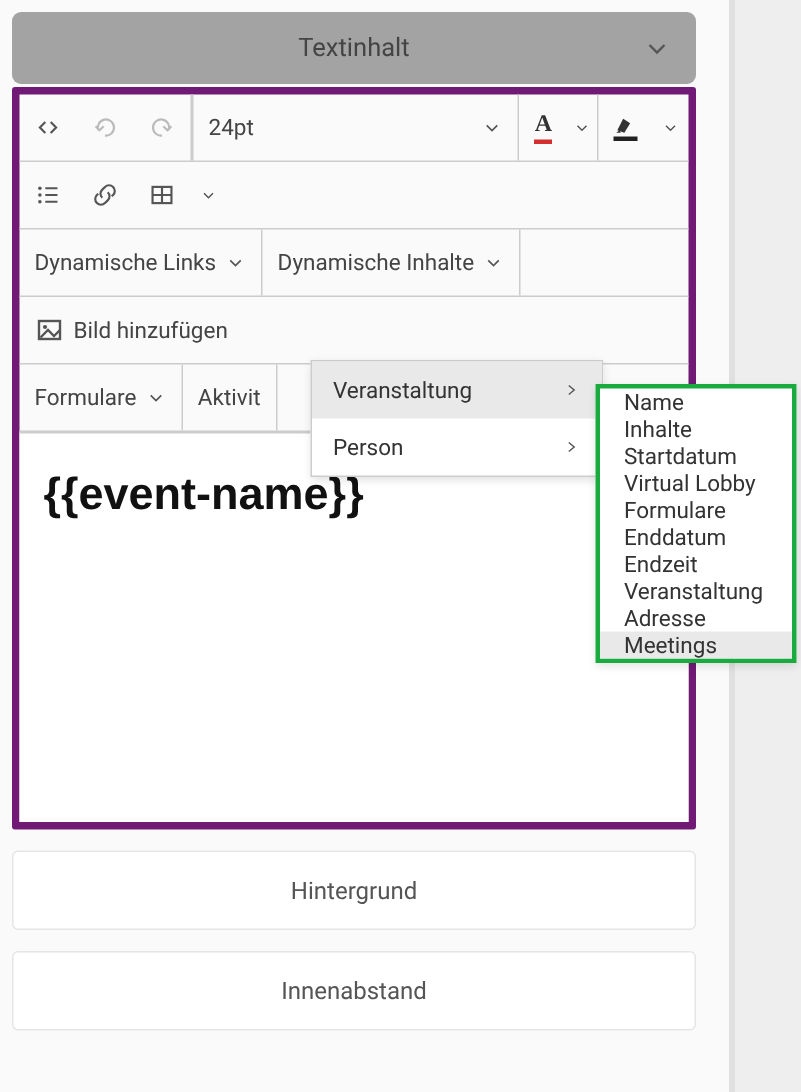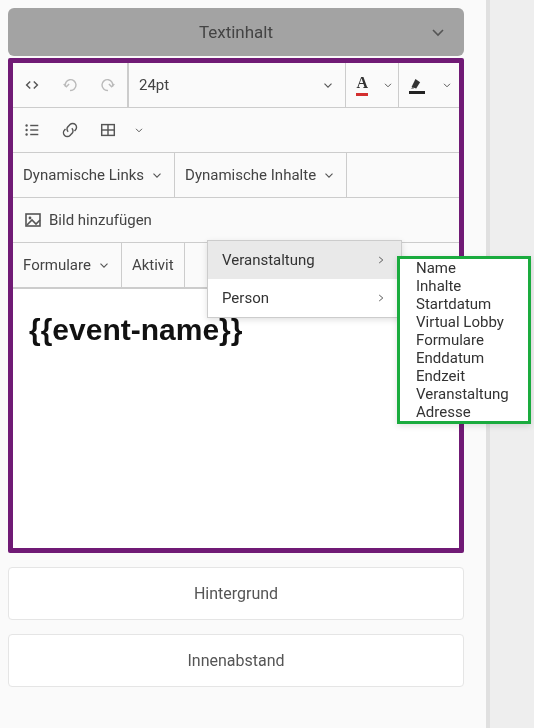--- a/index.html
+++ b/index.html
@@ -353,13 +353,14 @@
 <div class="dropdown submenu-box" id="dd2" style="left:397px; top:256px; width:134px; border-width:3px;">
     <div class="submenu-item">Name</div>
     <div class="submenu-item">Inhalte</div>
     <div class="submenu-item">Startdatum</div>
     <div class="submenu-item">Virtual Lobby</div>
     <div class="submenu-item">Formulare</div>
     <div class="submenu-item">Enddatum</div>
     <div class="submenu-item">Endzeit</div>
     <div class="submenu-item">Veranstaltung</div>
     <div class="submenu-item">Adresse</div>
+    <div class="submenu-item hover">Meetings</div>
   </div>
 
 </body></html>

